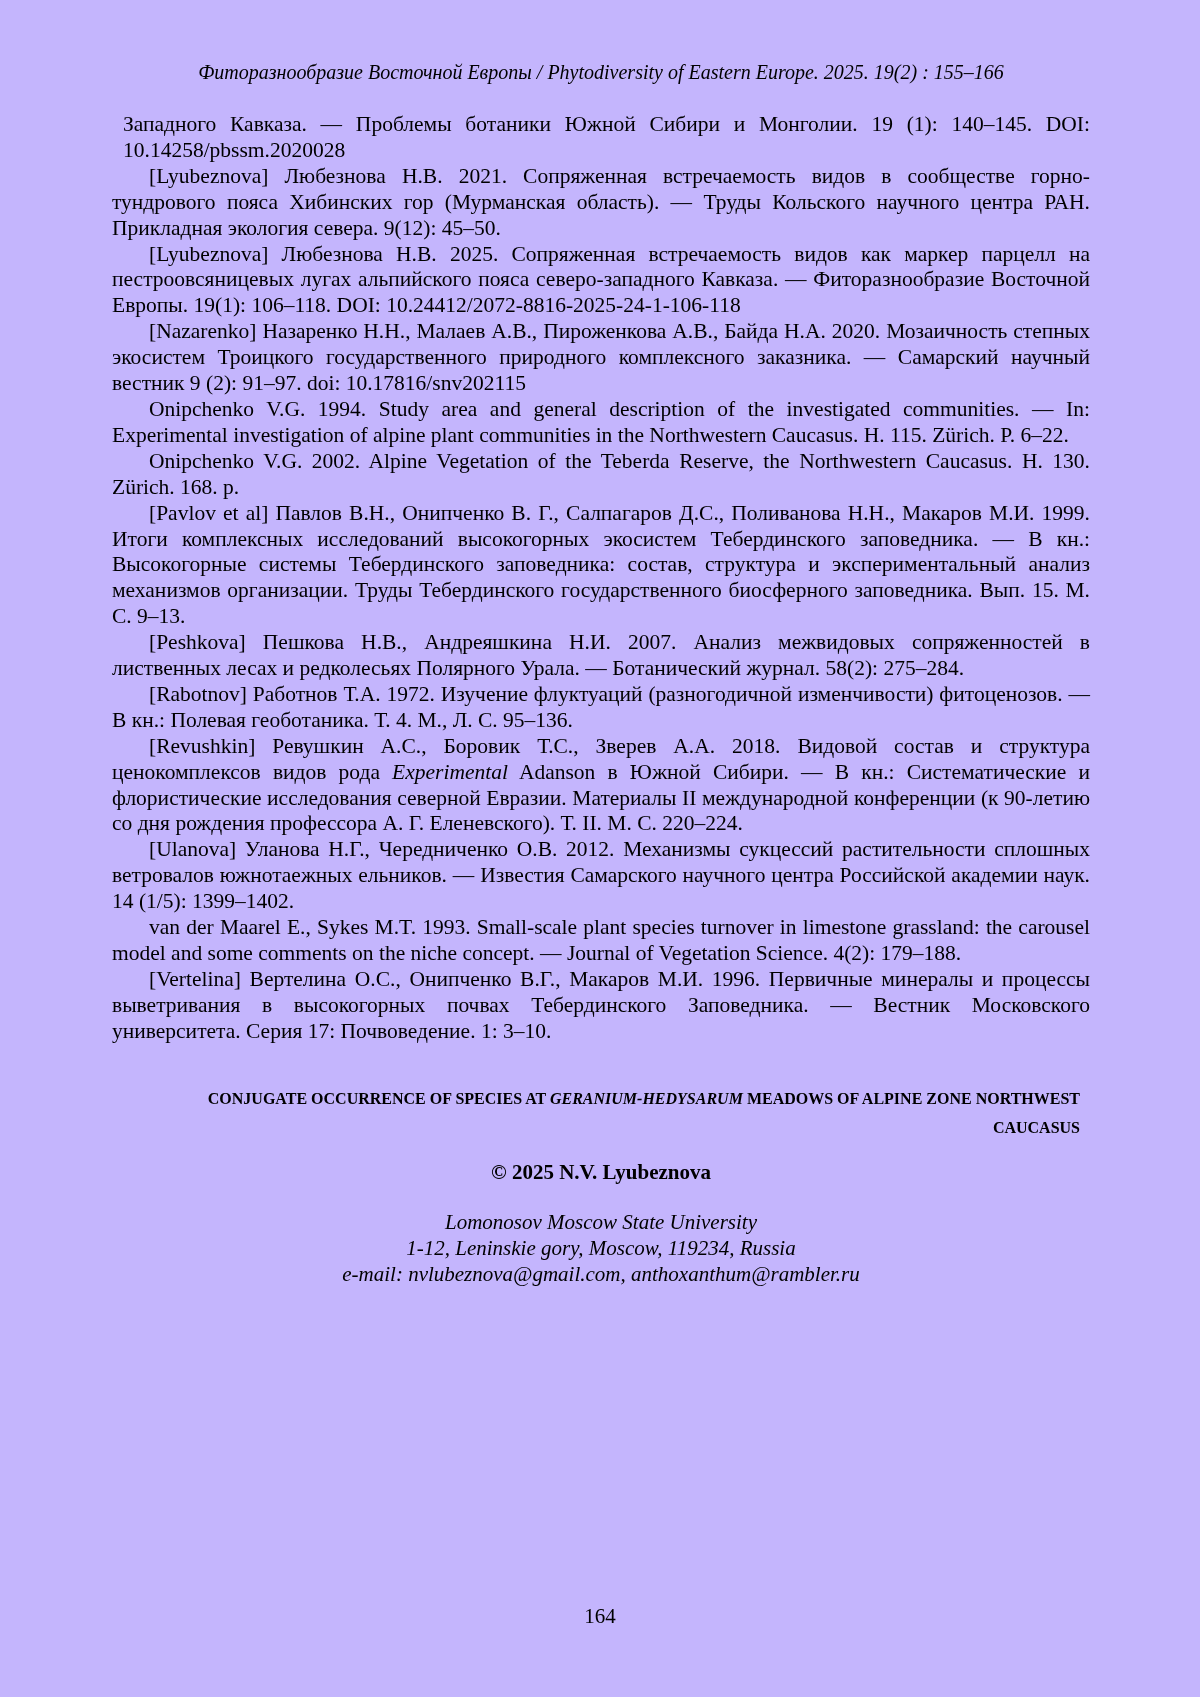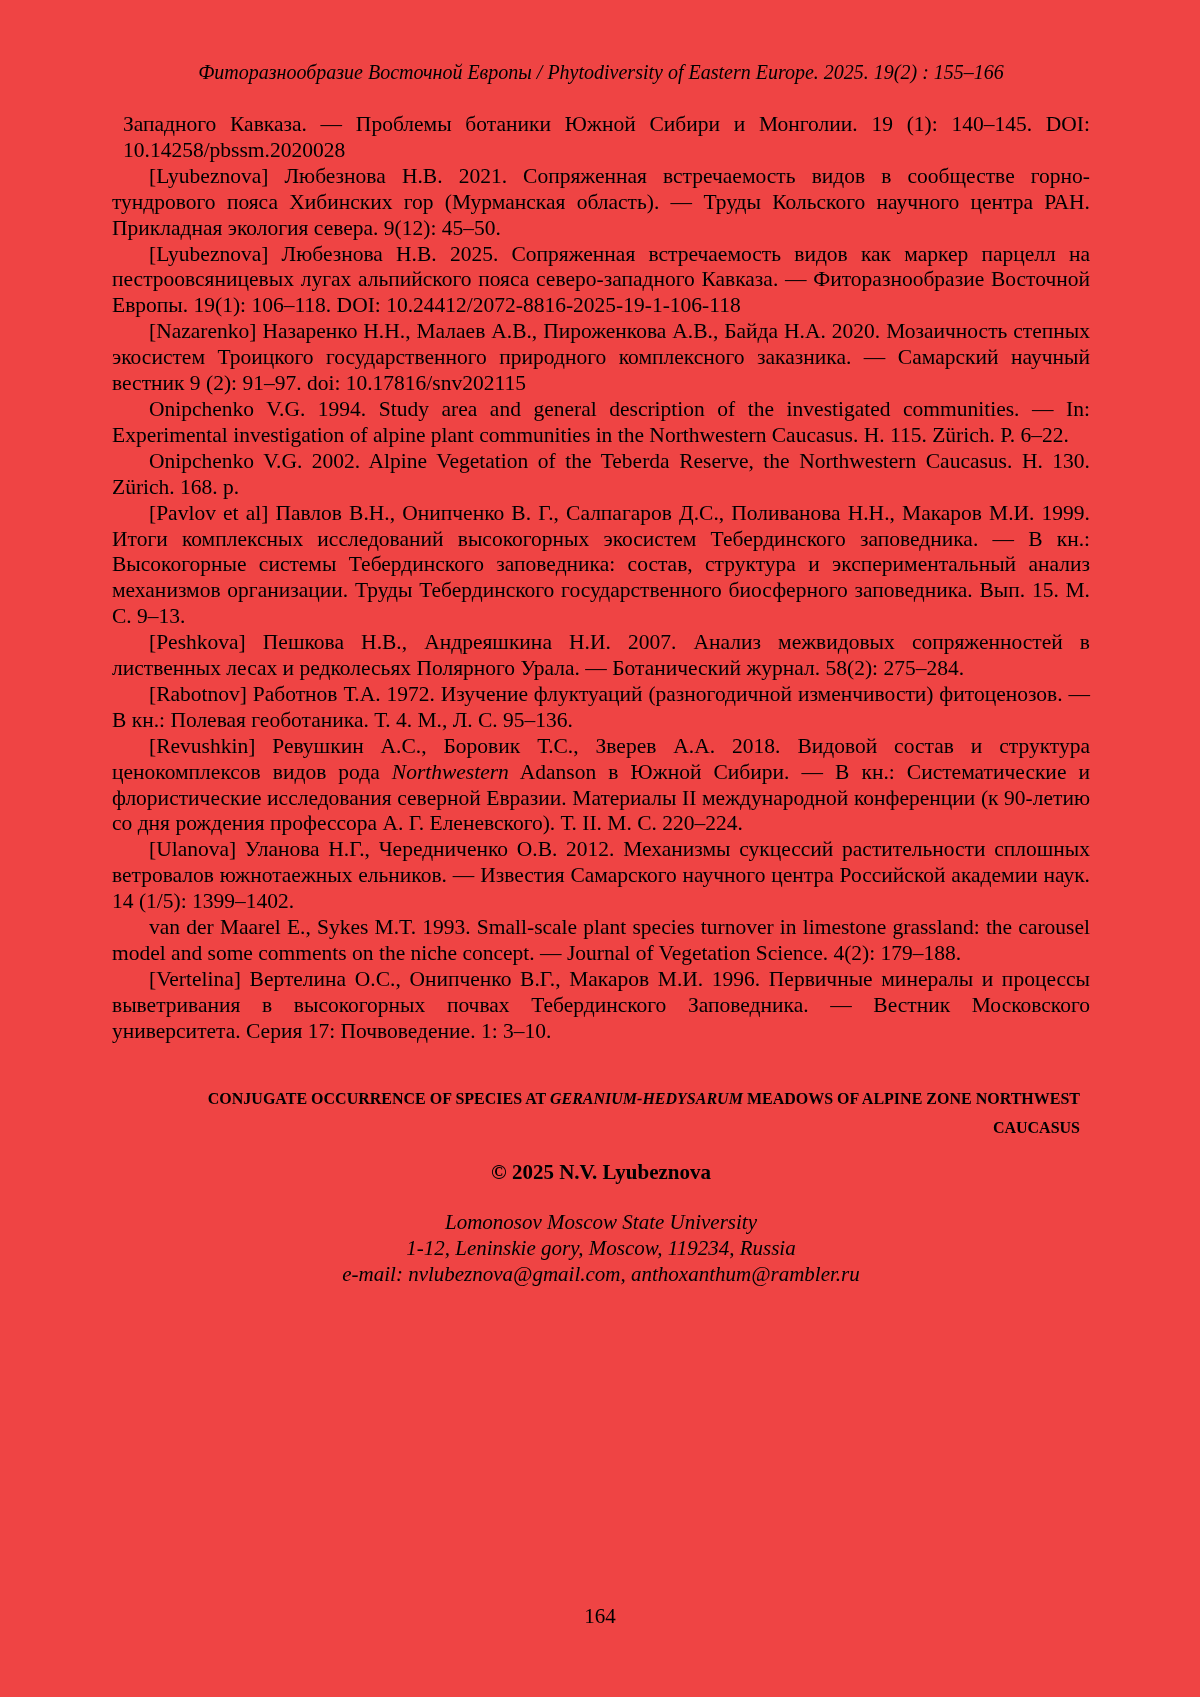--- a/index.html
+++ b/index.html
@@ -2,21 +2,21 @@
 <html lang="ru"><head>
 <meta charset="utf-8">
 <style>
   html, body { margin: 0; padding: 0; background: #ffffff; }
   .page {
     position: relative;
     width: 1200px;
     height: 1697px;
     margin: 0 auto;
     box-sizing: border-box;
-    background: #ef4444;
+    background: #c4b5fd;
     color: #000000;
     font-family: "Liberation Serif", "DejaVu Serif", serif;
     padding: 60px 110px 0 112px;
     overflow: hidden;
   }
   .running-head {
     text-align: center;
     font-style: italic;
     font-size: 20px;
     line-height: 24px;
@@ -65,28 +65,28 @@
 </style>
 </head>
 <body>
 
 <div class="page">
   <div class="running-head">Фиторазнообразие Восточной Европы / Phytodiversity of Eastern Europe. 2025. 19(2) : 155–166</div>
 
   <div class="references">
       <p class="ref no-indent shift"><span>Западного Кавказа. — Проблемы ботаники Южной Сибири и Монголии. 19 (1): 140–145. DOI: 10.14258/pbssm.2020028</span></p>
       <p class="ref"><span>[Lyubeznova] Любезнова Н.В. 2021. Сопряженная встречаемость видов в сообществе горно-тундрового пояса Хибинских гор (Мурманская область). — Труды Кольского научного центра РАН. Прикладная экология севера. 9(12): 45–50.</span></p>
-      <p class="ref"><span>[Lyubeznova] Любезнова Н.В. 2025. Сопряженная встречаемость видов как маркер парцелл на пестроовсяницевых лугах альпийского пояса северо-западного Кавказа. — Фиторазнообразие Восточной Европы. 19(1): 106–118. DOI: 10.24412/2072-8816-2025-19-1-106-118</span></p>
+      <p class="ref"><span>[Lyubeznova] Любезнова Н.В. 2025. Сопряженная встречаемость видов как маркер парцелл на пестроовсяницевых лугах альпийского пояса северо-западного Кавказа. — Фиторазнообразие Восточной Европы. 19(1): 106–118. DOI: 10.24412/2072-8816-2025-24-1-106-118</span></p>
       <p class="ref"><span>[Nazarenko] Назаренко Н.Н., Малаев А.В., Пироженкова А.В., Байда Н.А. 2020. Мозаичность степных экосистем Троицкого государственного природного комплексного заказника. — Самарский научный вестник 9 (2): 91–97. doi: 10.17816/snv202115</span></p>
       <p class="ref"><span>Onipchenko V.G. 1994. Study area and general description of the investigated communities. — In: Experimental investigation of alpine plant communities in the Northwestern Caucasus. H. 115. Zürich. P. 6–22.</span></p>
       <p class="ref"><span>Onipchenko V.G. 2002. Alpine Vegetation of the Teberda Reserve, the Northwestern Caucasus. H. 130. Zürich. 168. p.</span></p>
       <p class="ref"><span>[Pavlov et al] Павлов В.Н., Онипченко В. Г., Салпагаров Д.С., Поливанова Н.Н., Макаров М.И. 1999. Итоги комплексных исследований высокогорных экосистем Тебердинского заповедника. — В кн.: Высокогорные системы Тебердинского заповедника: состав, структура и экспериментальный анализ механизмов организации. Труды Тебердинского государственного биосферного заповедника. Вып. 15. М. С. 9–13.</span></p>
       <p class="ref"><span>[Peshkova] Пешкова Н.В., Андреяшкина Н.И. 2007. Анализ межвидовых сопряженностей в лиственных лесах и редколесьях Полярного Урала. — Ботанический журнал. 58(2): 275–284.</span></p>
       <p class="ref"><span>[Rabotnov] Работнов Т.А. 1972. Изучение флуктуаций (разногодичной изменчивости) фитоценозов. — В кн.: Полевая геоботаника. Т. 4. М., Л. С. 95–136.</span></p>
-      <p class="ref"><span>[Revushkin] Ревушкин А.С., Боровик Т.С., Зверев А.А. 2018. Видовой состав и структура ценокомплексов видов рода </span><i>Northwestern</i><span> Adanson в Южной Сибири. — В кн.: Систематические и флористические исследования северной Евразии. Материалы II международной конференции (к 90-летию со дня рождения профессора А. Г. Еленевского). Т. II. М. С. 220–224.</span></p>
+      <p class="ref"><span>[Revushkin] Ревушкин А.С., Боровик Т.С., Зверев А.А. 2018. Видовой состав и структура ценокомплексов видов рода </span><i>Experimental</i><span> Adanson в Южной Сибири. — В кн.: Систематические и флористические исследования северной Евразии. Материалы II международной конференции (к 90-летию со дня рождения профессора А. Г. Еленевского). Т. II. М. С. 220–224.</span></p>
       <p class="ref"><span>[Ulanova] Уланова Н.Г., Чередниченко О.В. 2012. Механизмы сукцессий растительности сплошных ветровалов южнотаежных ельников. — Известия Самарского научного центра Российской академии наук. 14 (1/5): 1399–1402.</span></p>
       <p class="ref"><span>van der Maarel E., Sykes M.T. 1993. Small-scale plant species turnover in limestone grassland: the carousel model and some comments on the niche concept. — Journal of Vegetation Science. 4(2): 179–188.</span></p>
       <p class="ref"><span>[Vertelina] Вертелина О.С., Онипченко В.Г., Макаров М.И. 1996. Первичные минералы и процессы выветривания в высокогорных почвах Тебердинского Заповедника. — Вестник Московского университета. Серия 17: Почвоведение. 1: 3–10.</span></p>
     </div>
 
   <h1 class="article-title"><span>CONJUGATE OCCURRENCE OF SPECIES AT </span><i>GERANIUM-HEDYSARUM</i><span> MEADOWS OF ALPINE ZONE NORTHWEST CAUCASUS</span></h1>
 
   <div class="copyright">© 2025 N.V. Lyubeznova</div>
 
   <div class="affiliation">

